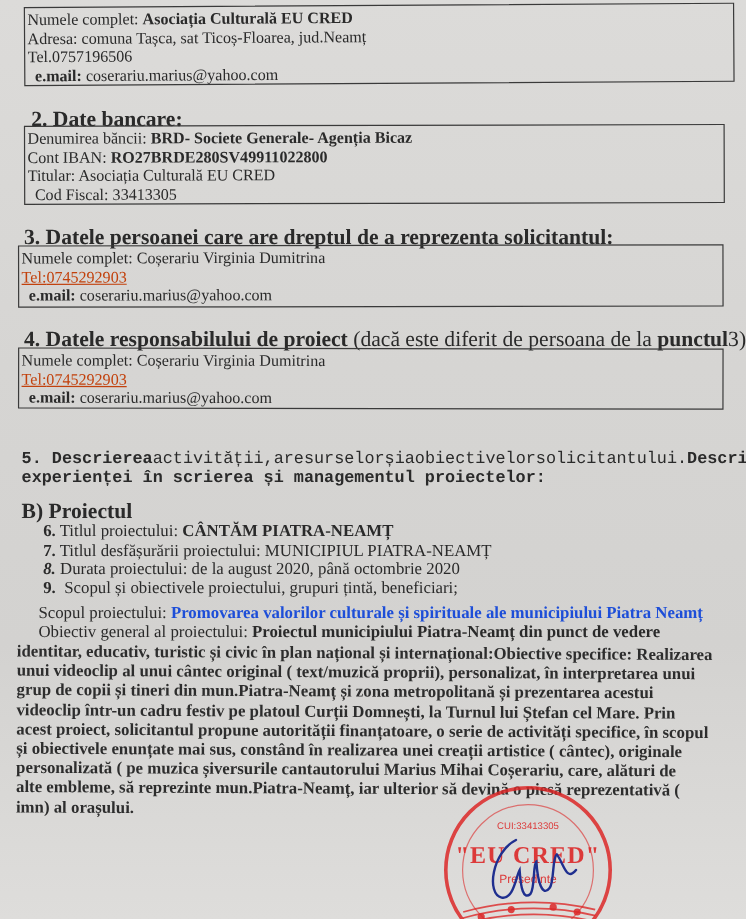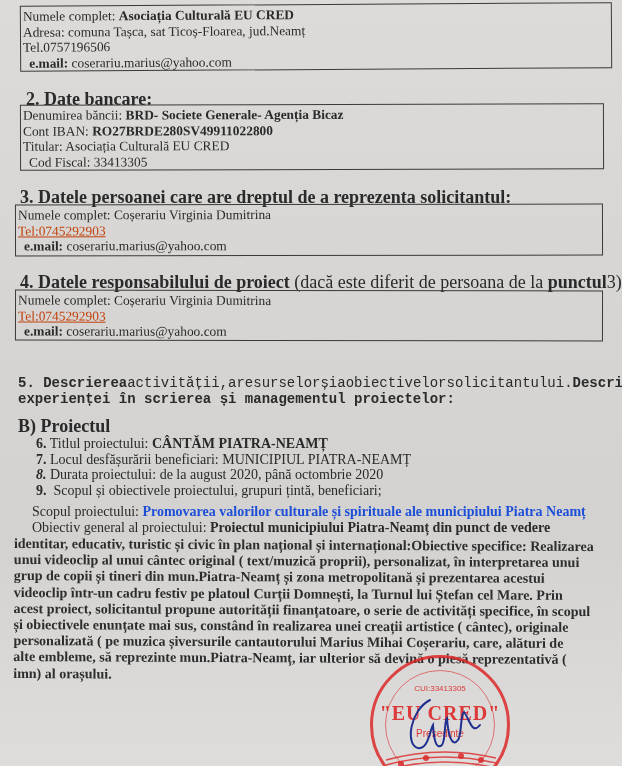--- a/index.html
+++ b/index.html
@@ -200,21 +200,21 @@
   <div class="heading" style="left:18px; top:404px;margin-top:12px;">B) Proiectul</div>
 
   <div class="para" style="left:16px; top:436px; line-height:15.6px;margin-left:20px;">
     <div>
       <span class="b">6.</span>
       <span>Titlul proiectului:</span>
       <span class="b">CÂNTĂM PIATRA-NEAMȚ</span>
     </div>
     <div>
       <span class="b">7.</span>
-      <span>Locul desfășurării beneficiari:</span>
+      <span>Titlul desfășurării proiectului:</span>
       <span>MUNICIPIUL PIATRA-NEAMȚ</span>
     </div>
     <div>
       <span class="b" style="font-style:italic;">8.</span>
       <span>Durata proiectului:</span>
       <span>de la august 2020, până octombrie 2020</span>
     </div>
     <div>
       <span class="b">9.</span>&nbsp;
       <span>Scopul și obiectivele proiectului, grupuri țintă, beneficiari;</span>

